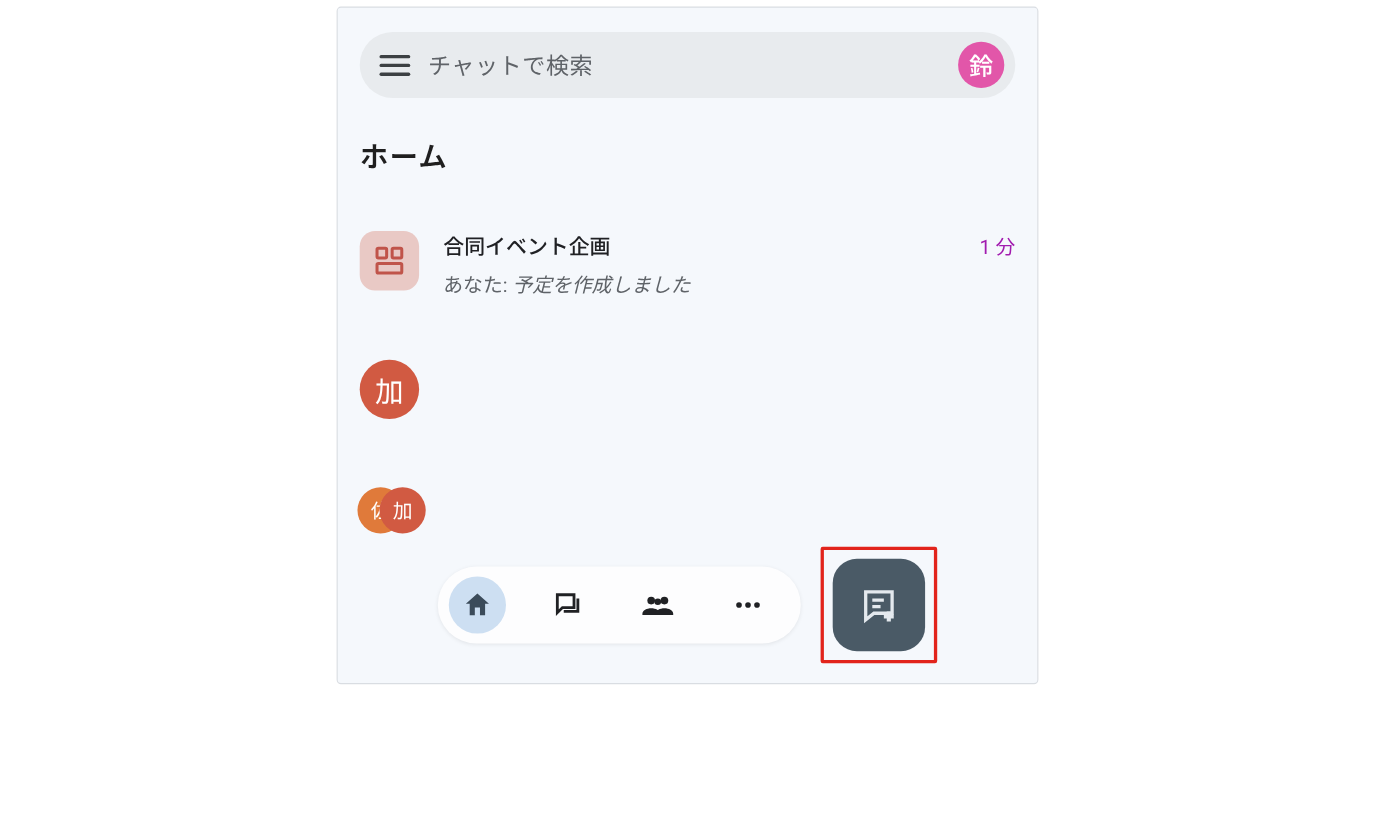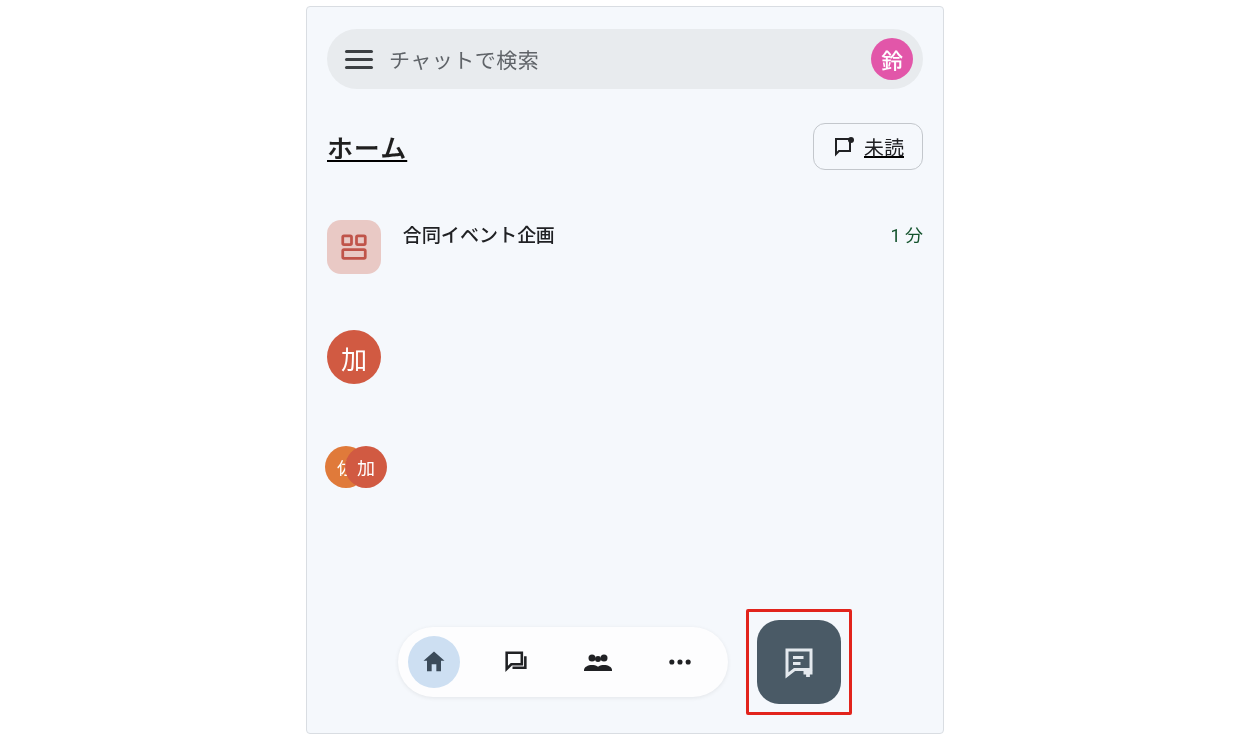--- a/index.html
+++ b/index.html
@@ -8,21 +8,21 @@
       height: 750px;
       background: #ffffff;
       font-family: -apple-system, BlinkMacSystemFont, "Segoe UI", Roboto, "Noto Sans JP", sans-serif;
       display: flex;
       justify-content: center;
       align-items: flex-start;
     }
     .app-frame {
       margin-top: 6px;
       width: 638px;
-      height: 728px;
+      height: 616px;
       background: #f5f8fc;
       border: 1px solid #d9dde2;
       border-radius: 4px;
       position: relative;
       overflow: hidden;
     }
     
     .search-bar {
       margin: 22px 20px 0 20px;
       height: 60px;
@@ -65,21 +65,20 @@
       justify-content: center;
       font-size: 22px;
       font-weight: 500;
     }
     
     .section-header {
       margin: 34px 20px 0 20px;
       display: flex;
       align-items: center;
       justify-content: space-between;
-      text-decoration: underline;
     }
     .section-title {
       font-size: 26px;
       font-weight: 600;
       color: #1f1f1f;
       letter-spacing: 1px;
     }
     .unread-chip {
       display: flex;
       align-items: center;
@@ -153,21 +152,21 @@
       justify-content: space-between;
       align-items: baseline;
     }
     .chat-title {
       font-size: 19px;
       color: #202124;
       font-weight: 500;
     }
     .chat-time {
       font-size: 18px;
-      color: #14532d;
+      color: #a21caf;
       margin-left: 10px;
       white-space: nowrap;
     }
     .chat-preview {
       margin-top: 8px;
       font-size: 18px;
       color: #5f6368;
     }
     .chat-preview .italic {
       font-style: italic;
@@ -233,46 +232,40 @@
       <span></span>
         <span></span>
         <span></span>
     </div>
     <div class="search-placeholder">チャットで検索</div>
     <div class="avatar-badge">鈴</div>
   </div>
 
   <div class="section-header">
     <div class="section-title">ホーム</div>
-    <div class="unread-chip">
-      <span>
-        <svg width="24" height="24" viewBox="0 0 24 24" fill="none" stroke="#202124" stroke-width="2">
-          <path d="M4 4h14v12H7l-3 3V4z"></path>
-          <circle cx="19" cy="5" r="3" fill="#202124" stroke="none"></circle>
-        </svg>
-      </span>
-      <span class="unread-chip-label">未読</span>
-    </div>
   </div>
 
   <div class="chat-list">
 
     <div class="chat-row">
       <div class="chat-avatar space">
         <svg width="30" height="30" viewBox="0 0 24 24" fill="none" stroke="#c0544a" stroke-width="2.2">
           <rect x="3" y="3" width="7" height="7" rx="1"></rect>
           <rect x="14" y="3" width="7" height="7" rx="1"></rect>
           <rect x="3" y="14" width="18" height="7" rx="1"></rect>
         </svg>
       </div>
       <div class="chat-body">
         <div class="chat-top">
           <div class="chat-title">合同イベント企画</div>
           <div class="chat-time">1 分</div>
         </div>
+        <div class="chat-preview">
+          <span>あなた: </span><span class="italic">予定を作成しました</span>
+        </div>
       </div>
     </div>
 
     <div class="chat-row">
       <div class="chat-avatar circle red">加</div>
     </div>
 
     <div class="chat-row">
       <div class="chat-avatar group">
         <div class="group-half a">佐</div>

